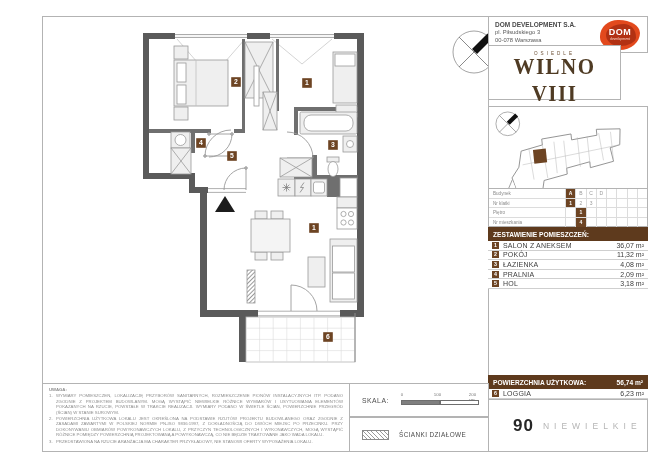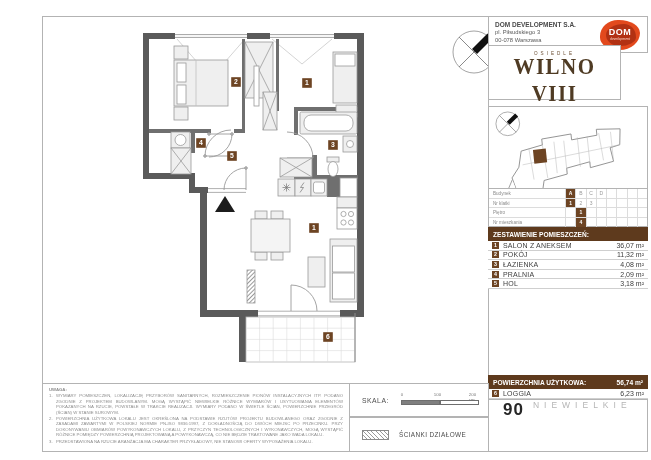--- a/index.html
+++ b/index.html
@@ -35,21 +35,21 @@
   .utable .cell { width:10.25px; border-left:1px solid #dcdcdc; text-align:center; font-size:5px; color:#9a9a9a; line-height:9px; }
   .utable .cell.hl { background:#6d4423; color:#fff; font-weight:bold; }
 
   .brown-bar { position:absolute; background:#5e3a1d; color:#fff; font-weight:bold; font-size:6.6px; display:flex; align-items:center; padding:0 5px; justify-content:space-between; }
 
   .room-row { display:flex; align-items:center; height:9.6px; border-bottom:1px solid #cfcfcf; background:#fff; }
   .room-row .badge { width:7px; height:7px; background:#6d4423; color:#fff; font-size:5.3px; font-weight:bold; text-align:center; line-height:7px; margin:0 4px 0 4px; flex:none; }
   .room-row .nm { flex:1; font-size:7px; color:#3c3c3c; letter-spacing:.2px; }
   .room-row .ar { font-size:7px; color:#3c3c3c; padding-right:4px; }
 
-  .arch-box { display:flex; padding-left:14px; }
+  .arch-box { display:flex; align-items:center; padding-left:24px; }
   .arch-num { font-size:17px; font-weight:bold; color:#262626; letter-spacing:1px; }
   .arch-word { font-size:8.5px; letter-spacing:5px; color:#b5b5b5; margin-left:9px; }
 
   
   .notes { padding:3px 6px; font-size:4.3px; color:#8d8d8d; line-height:5.4px; }
   .notes .ttl { font-weight:bold; margin-bottom:1px; }
   .notes .it { display:flex; margin-bottom:1px; }
   .notes .no { width:7px; flex:none; }
   .notes .tx { flex:1; text-align:justify; }
 

